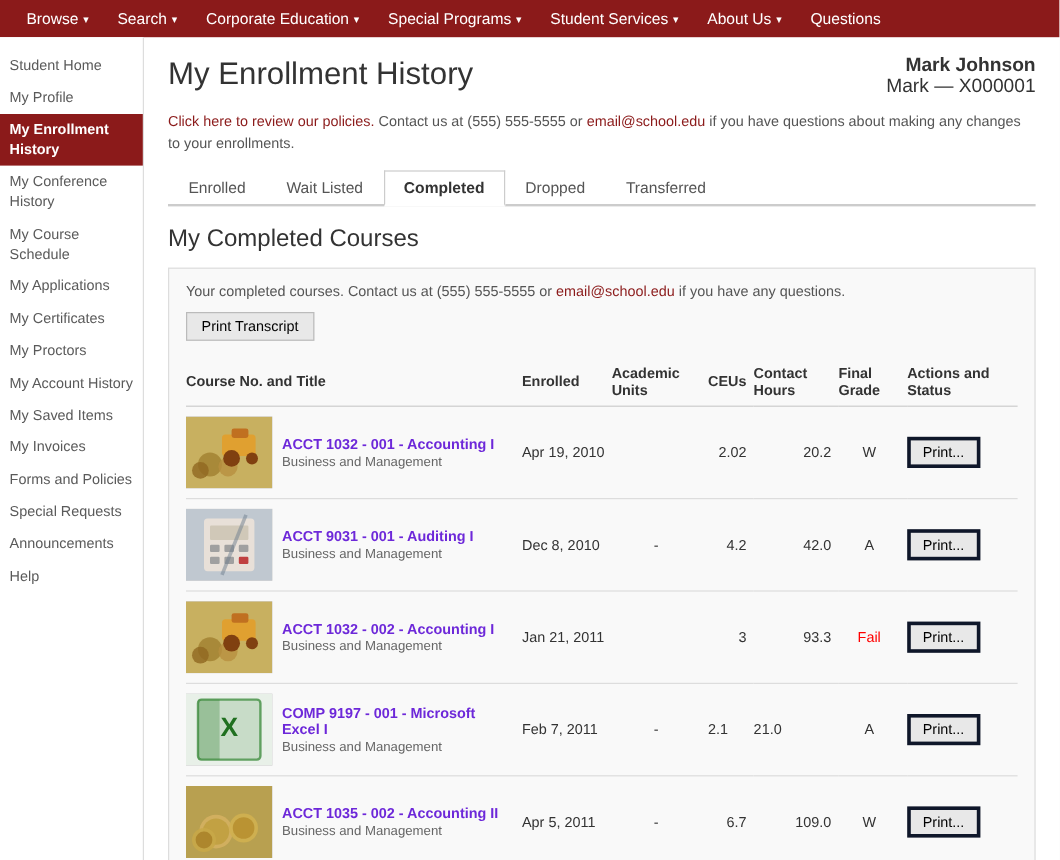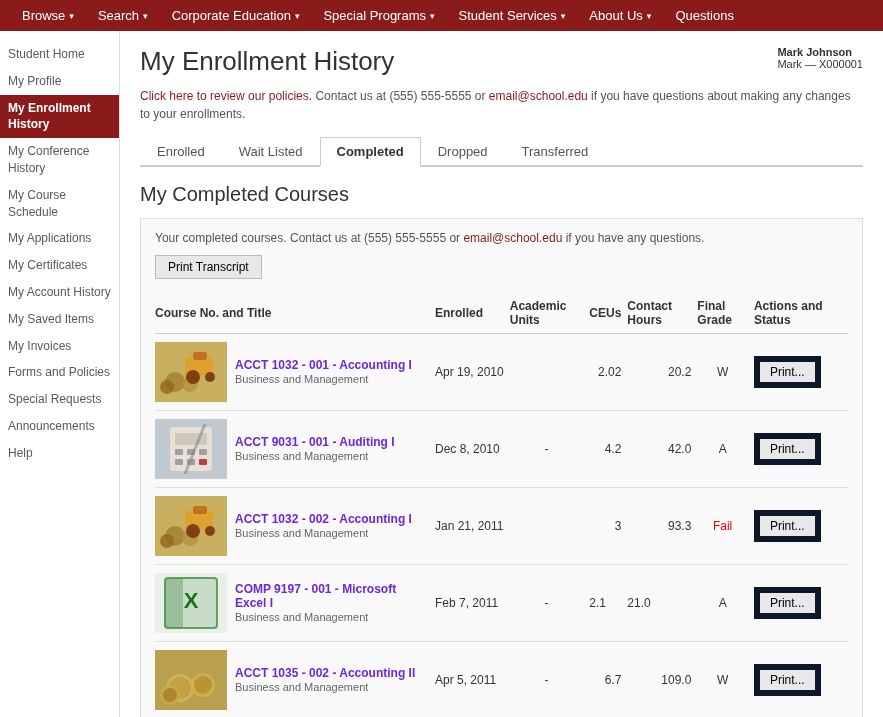--- a/index.html
+++ b/index.html
@@ -61,22 +61,22 @@
       justify-content: space-between;
       align-items: flex-start;
       margin-bottom: 10px;
     }
     .page-title {
       font-size: 26px;
       font-weight: normal;
       color: #333;
     }
     .user-info {
-      text-align: left;
-      font-size: 11px;
+      text-align: right;
+      font-size: 16px;
       color: #333;
     }
     .user-name { font-weight: bold; }
 
     
     .info-text {
       font-size: 12px;
       color: #555;
       margin-bottom: 14px;
       line-height: 1.5;
@@ -172,21 +172,21 @@
       font-weight: bold;
       font-size: 12px;
       text-decoration: none;
     }
     .course-sub {
       color: #666;
       font-size: 11px;
     }
     .print-btn {
       background: #e8e8e8;
-      border: 6px solid #0f172a;
+      border: 3px solid #0f172a;
       padding: 3px 10px;
       font-size: 12px;
       cursor: pointer;
     }
 
     .fail-grade { color: red; }
   </style>
 </head>
 <body>
 
@@ -223,20 +223,21 @@
 <div class="layout">
 
   <aside class="sidebar">
     <div class="sidebar-item">Student Home</div>
     <div class="sidebar-item">My Profile</div>
     <div class="sidebar-item active">My Enrollment History</div>
     <div class="sidebar-item">My Conference History</div>
     <div class="sidebar-item">My Course Schedule</div>
     <div class="sidebar-item">My Applications</div>
     <div class="sidebar-item">My Certificates</div>
+    <div class="sidebar-item">My Proctors</div>
     <div class="sidebar-item">My Account History</div>
     <div class="sidebar-item">My Saved Items</div>
     <div class="sidebar-item">My Invoices</div>
     <div class="sidebar-item">Forms and Policies</div>
     <div class="sidebar-item">Special Requests</div>
     <div class="sidebar-item">Announcements</div>
     <div class="sidebar-item">Help</div>
   </aside>
 
   <main class="main">

